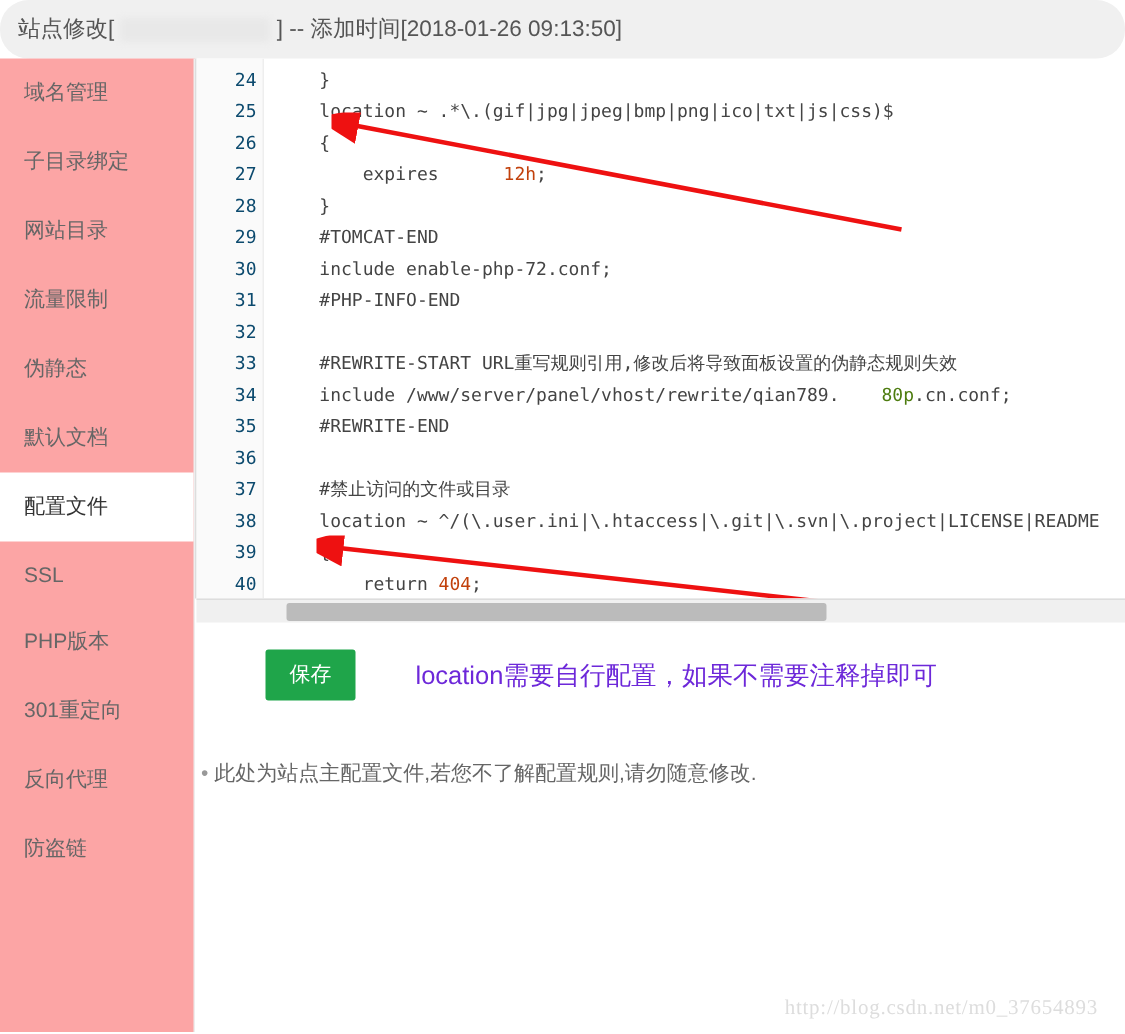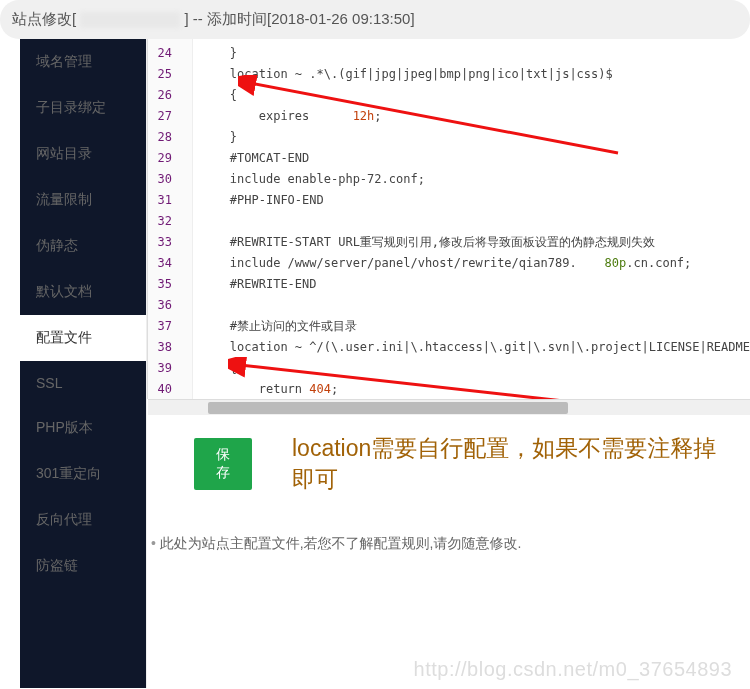--- a/index.html
+++ b/index.html
@@ -1,37 +1,37 @@
 <!DOCTYPE html>
 <html><head>
   <meta charset="utf-8">
   <style>
     * { margin: 0; padding: 0; box-sizing: border-box; }
     body { font-family: "Microsoft YaHei", Arial, sans-serif; font-size: 13px; color: #333; background: #fff; width: 750px; height: 689px; overflow: hidden; position: relative; }
     .header { background: #f0f0f0; padding: 10px 12px; font-size: 15px; color: #555; border-radius: 19px; }
     .header .blur { display: inline-block; width: 100px; height: 16px; background: #e8e8e8; border-radius: 2px; filter: blur(2px); vertical-align: middle; }
     .main { display: flex; height: calc(100% - 40px); }
-    .sidebar { width: 130px; background: #0f172a; border-right: 1px solid #eee; margin-left: 20px; }
+    .sidebar { width: 130px; background: #fca5a5; border-right: 1px solid #eee; }
     .sidebar-item { padding: 14px 16px; color: #666; cursor: pointer; font-size: 14px; }
     .sidebar-item.active { background: #fff; color: #333; }
     .content { flex: 1; display: flex; flex-direction: column; position: relative; }
     .editor-wrap { border-left: 1px solid #ddd; display: flex; height: 360px; overflow: hidden; position: relative; }
-    .gutter { width: 45px; background: #fafafa; text-align: right; padding-right: 20px; color: #701a75; font-family: Consolas, monospace; font-size: 12px; line-height: 21px; border-right: 1px solid #eee; padding-top: 4px; }
+    .gutter { width: 45px; background: #fafafa; text-align: right; padding-right: 4px; color: #0c4a6e; font-family: Consolas, monospace; font-size: 12px; line-height: 21px; border-right: 1px solid #eee; padding-top: 4px; }
     .code { flex: 1; font-family: Consolas, monospace; font-size: 12px; line-height: 21px; white-space: pre; overflow: hidden; padding-left: 8px; padding-top: 4px; color: #444; }
     .code .num { color: #c2410c; }
     .code .green { color: #4d7c0f; margin-left: 28px; }
     .scroll-h { height: 16px; background: #f0f0f0; border-top: 1px solid #ddd; position: relative; margin-left: 1px; }
     .scroll-h .thumb { position: absolute; left: 60px; top: 2px; width: 360px; height: 12px; background: #bbb; border-radius: 2px; }
     .below { padding: 18px 20px 0 0; }
     .save-row { display: flex; align-items: center; gap: 40px; }
     .btn-save { background: #1fa54a; color: #fff; border: none; padding: 8px 16px; font-size: 14px; border-radius: 2px; cursor: pointer; margin-left: 47px; }
-    .annotation { color: #a16207; font-size: 23px; }
+    .annotation { color: #6d28d9; font-size: 17px; }
     .note { margin-top: 40px; color: #666; font-size: 14px; padding-left: 4px; }
     .note::before { content: "• "; color: #999; }
-    .watermark { position: absolute; bottom: 8px; right: 18px; color: #ddd; font-family: Liberation Sans, sans-serif; font-size: 20px; letter-spacing: 0.5px; }
+    .watermark { position: absolute; bottom: 8px; right: 18px; color: #ddd; font-family: Liberation Serif, serif; font-size: 14px; letter-spacing: 0.5px; }
     .arrow { position: absolute; pointer-events: none; }
   </style>
 </head>
 <body>
 
 <div class="header">
   <span>站点修改[</span>
   <span class="blur"></span>
   <span>] -- 添加时间[2018-01-26 09:13:50]</span>
 </div>

